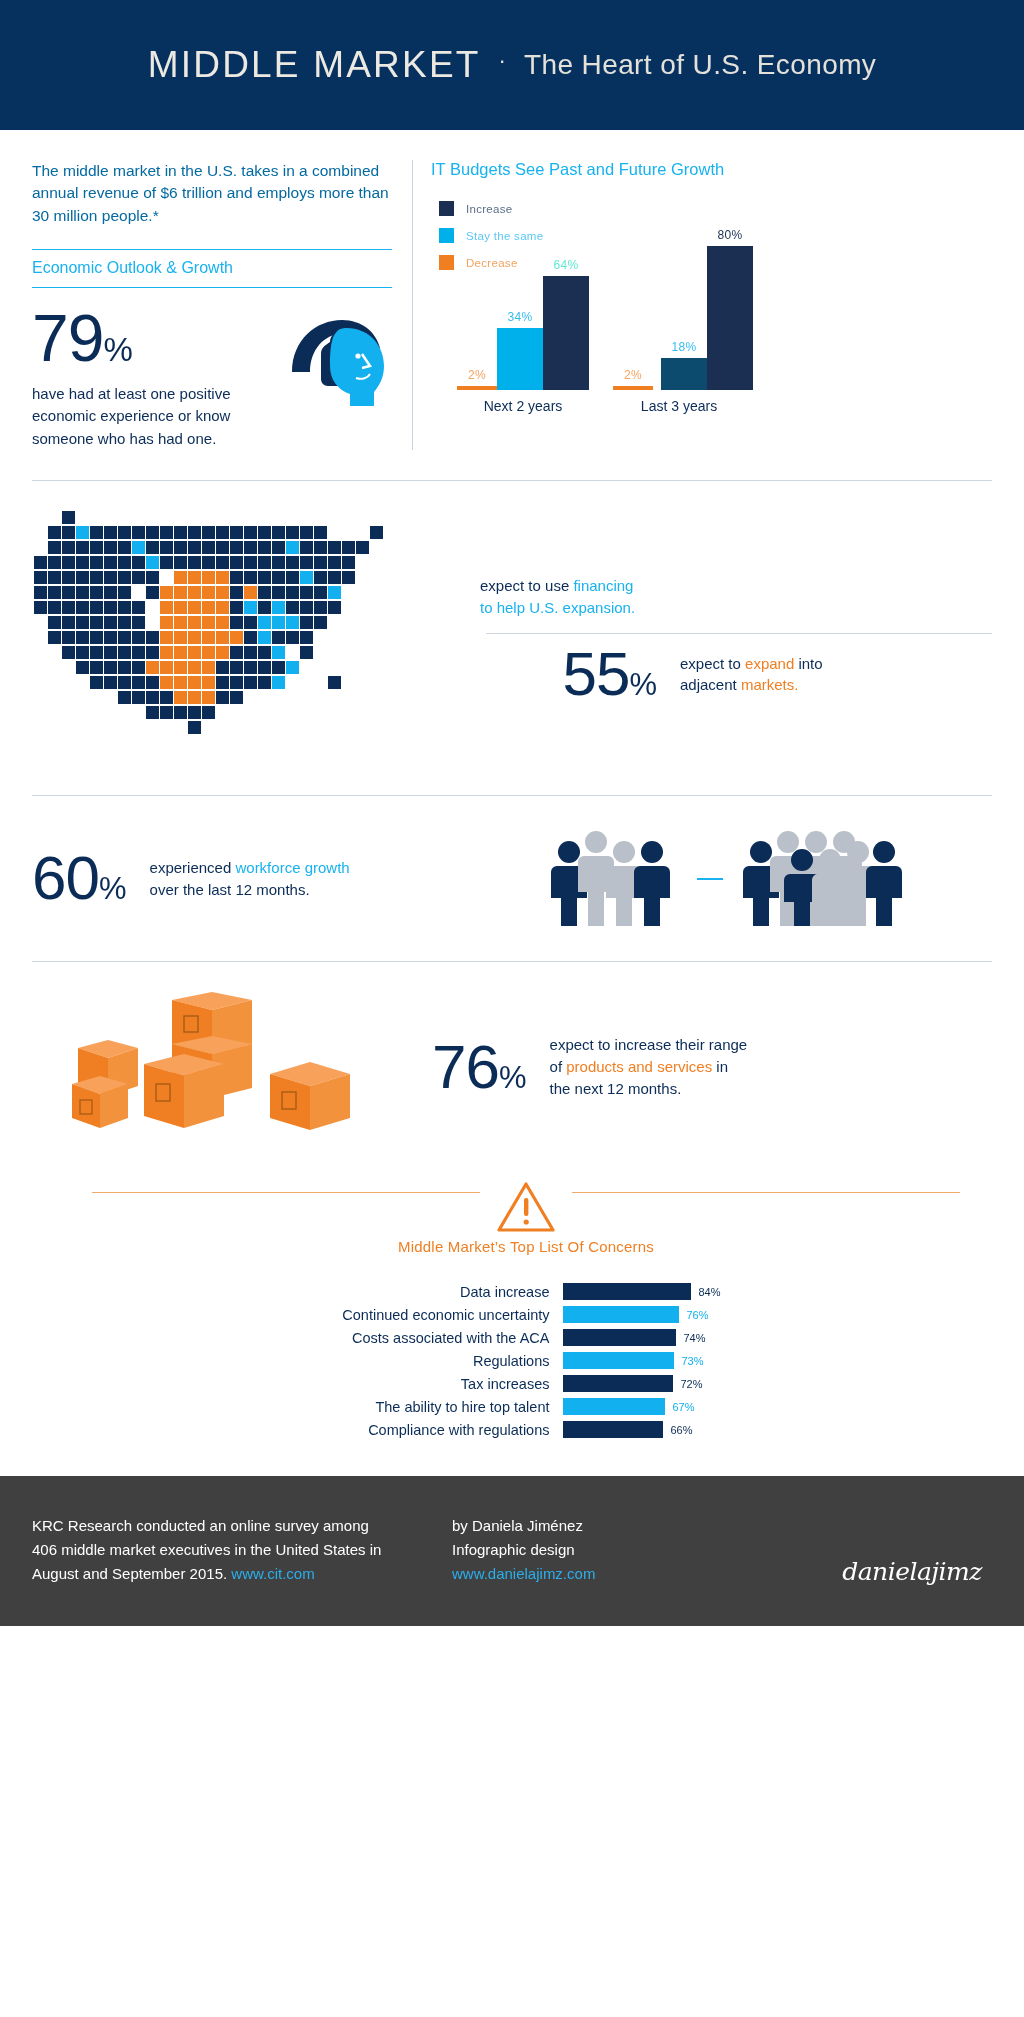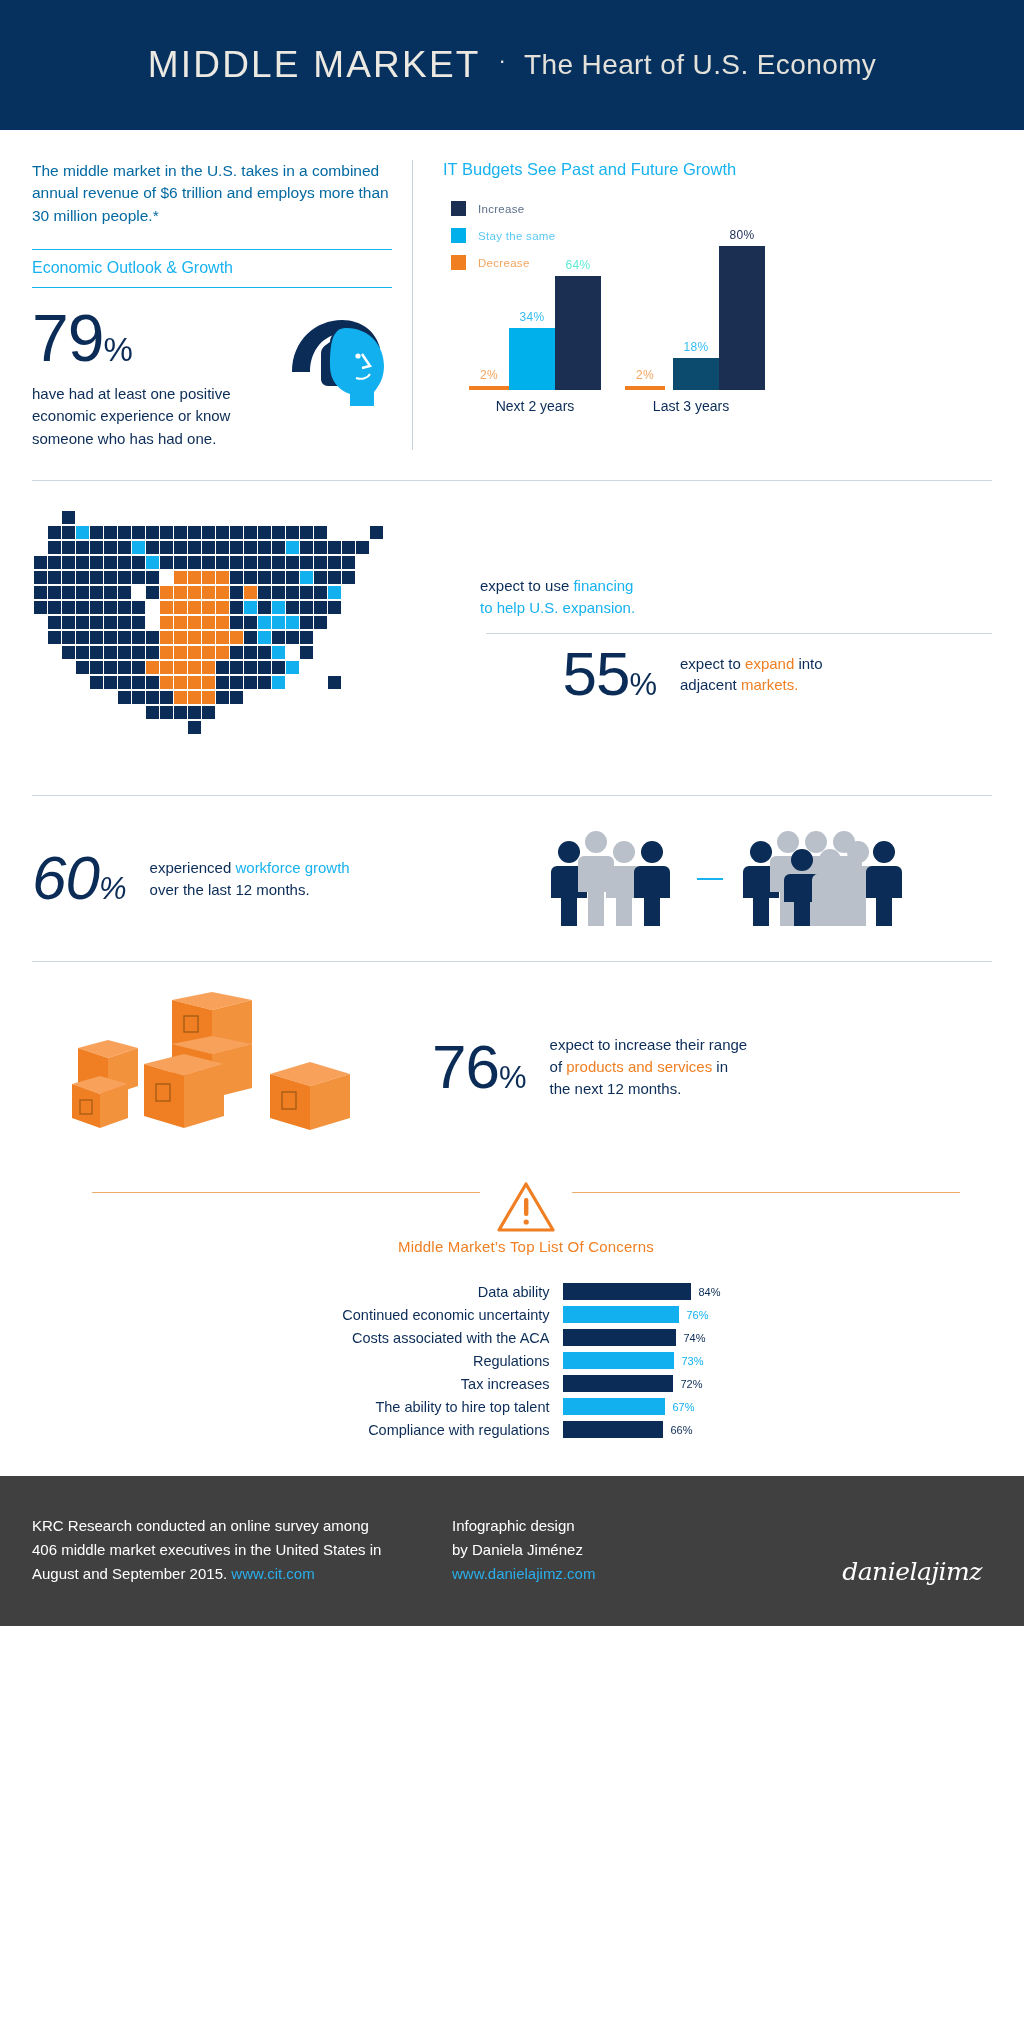--- a/index.html
+++ b/index.html
@@ -37,21 +37,21 @@
   .header-sub {
     font-size: 28px;
     color: #e3e1da;
     letter-spacing: 0.4px;
     font-weight: 300;
   }
 
   
   .sec1 { display: flex; padding: 30px 32px 0 32px; }
   .sec1-left { width: 380px; padding-right: 20px; }
-  .sec1-right { flex: 1; padding-left: 30px; border-left: 1px solid #c9d2dc; }
+  .sec1-right { flex: 1; padding-left: 18px; border-left: 1px solid #c9d2dc; }
 
   .intro-text {
     font-size: 15.5px;
     line-height: 1.45;
     color: #0369a1;
   }
   .rule { height: 1px; background: #1ab4f0; margin: 22px 0 0 0; }
   .sub-head {
     color: #17b2ef;
     font-size: 16px;
@@ -554,21 +554,21 @@
           <div><span>adjacent </span><span class="or">markets.</span></div>
         </div>
       </div>
     </div>
   </div>
 
   <div class="hdiv"></div>
 
   <div class="sec3">
     <div class="sec3-left">
-      <div class="stat-num" style="width:auto;font-style:italic;">
+      <div class="stat-num" style="width:auto;">
         <span>60</span><span class="suffix">%</span>
       </div>
       <div class="stat-txt">
         <div><span>experienced </span><span class="cy">workforce growth</span></div>
         <div>over the last 12 months.</div>
       </div>
     </div>
 
     <div class="sec3-right">
       <svg width="130" height="105" viewBox="0 0 130 105">
@@ -678,21 +678,21 @@
         </svg>
       </div>
       <div class="concerns-title">Middle Market’s Top List Of Concerns</div>
     </div>
   </div>
 
   <div class="concerns-chart">
     <div>
 
       <div class="crow">
-        <div class="clabel">Data ability</div>
+        <div class="clabel">Data increase</div>
         <div class="cbar" style="width:128px;background:#0b2c57;"></div>
         <div class="cval" style="color:#0b2c57;">84%</div>
       </div>
 
       <div class="crow">
         <div class="clabel">Continued economic uncertainty</div>
         <div class="cbar" style="width:116px;background:#12b0ef;"></div>
         <div class="cval" style="color:#12b0ef;">76%</div>
       </div>
 
@@ -732,20 +732,20 @@
   <div class="footer">
     <div class="f-col1">
       <div>KRC Research conducted an online survey among</div>
       <div>406 middle market executives in the United States in</div>
       <div>
         <span>August and September 2015.</span>
         <span class="flink">www.cit.com</span>
       </div>
     </div>
     <div class="f-col2">
+      <div>by Daniela Jiménez</div>
       <div>Infographic design</div>
-      <div>by Daniela Jiménez</div>
       <div class="flink">www.danielajimz.com</div>
     </div>
     <div class="signature">danielajimz</div>
   </div>
 
 </div>
 
 </body></html>

